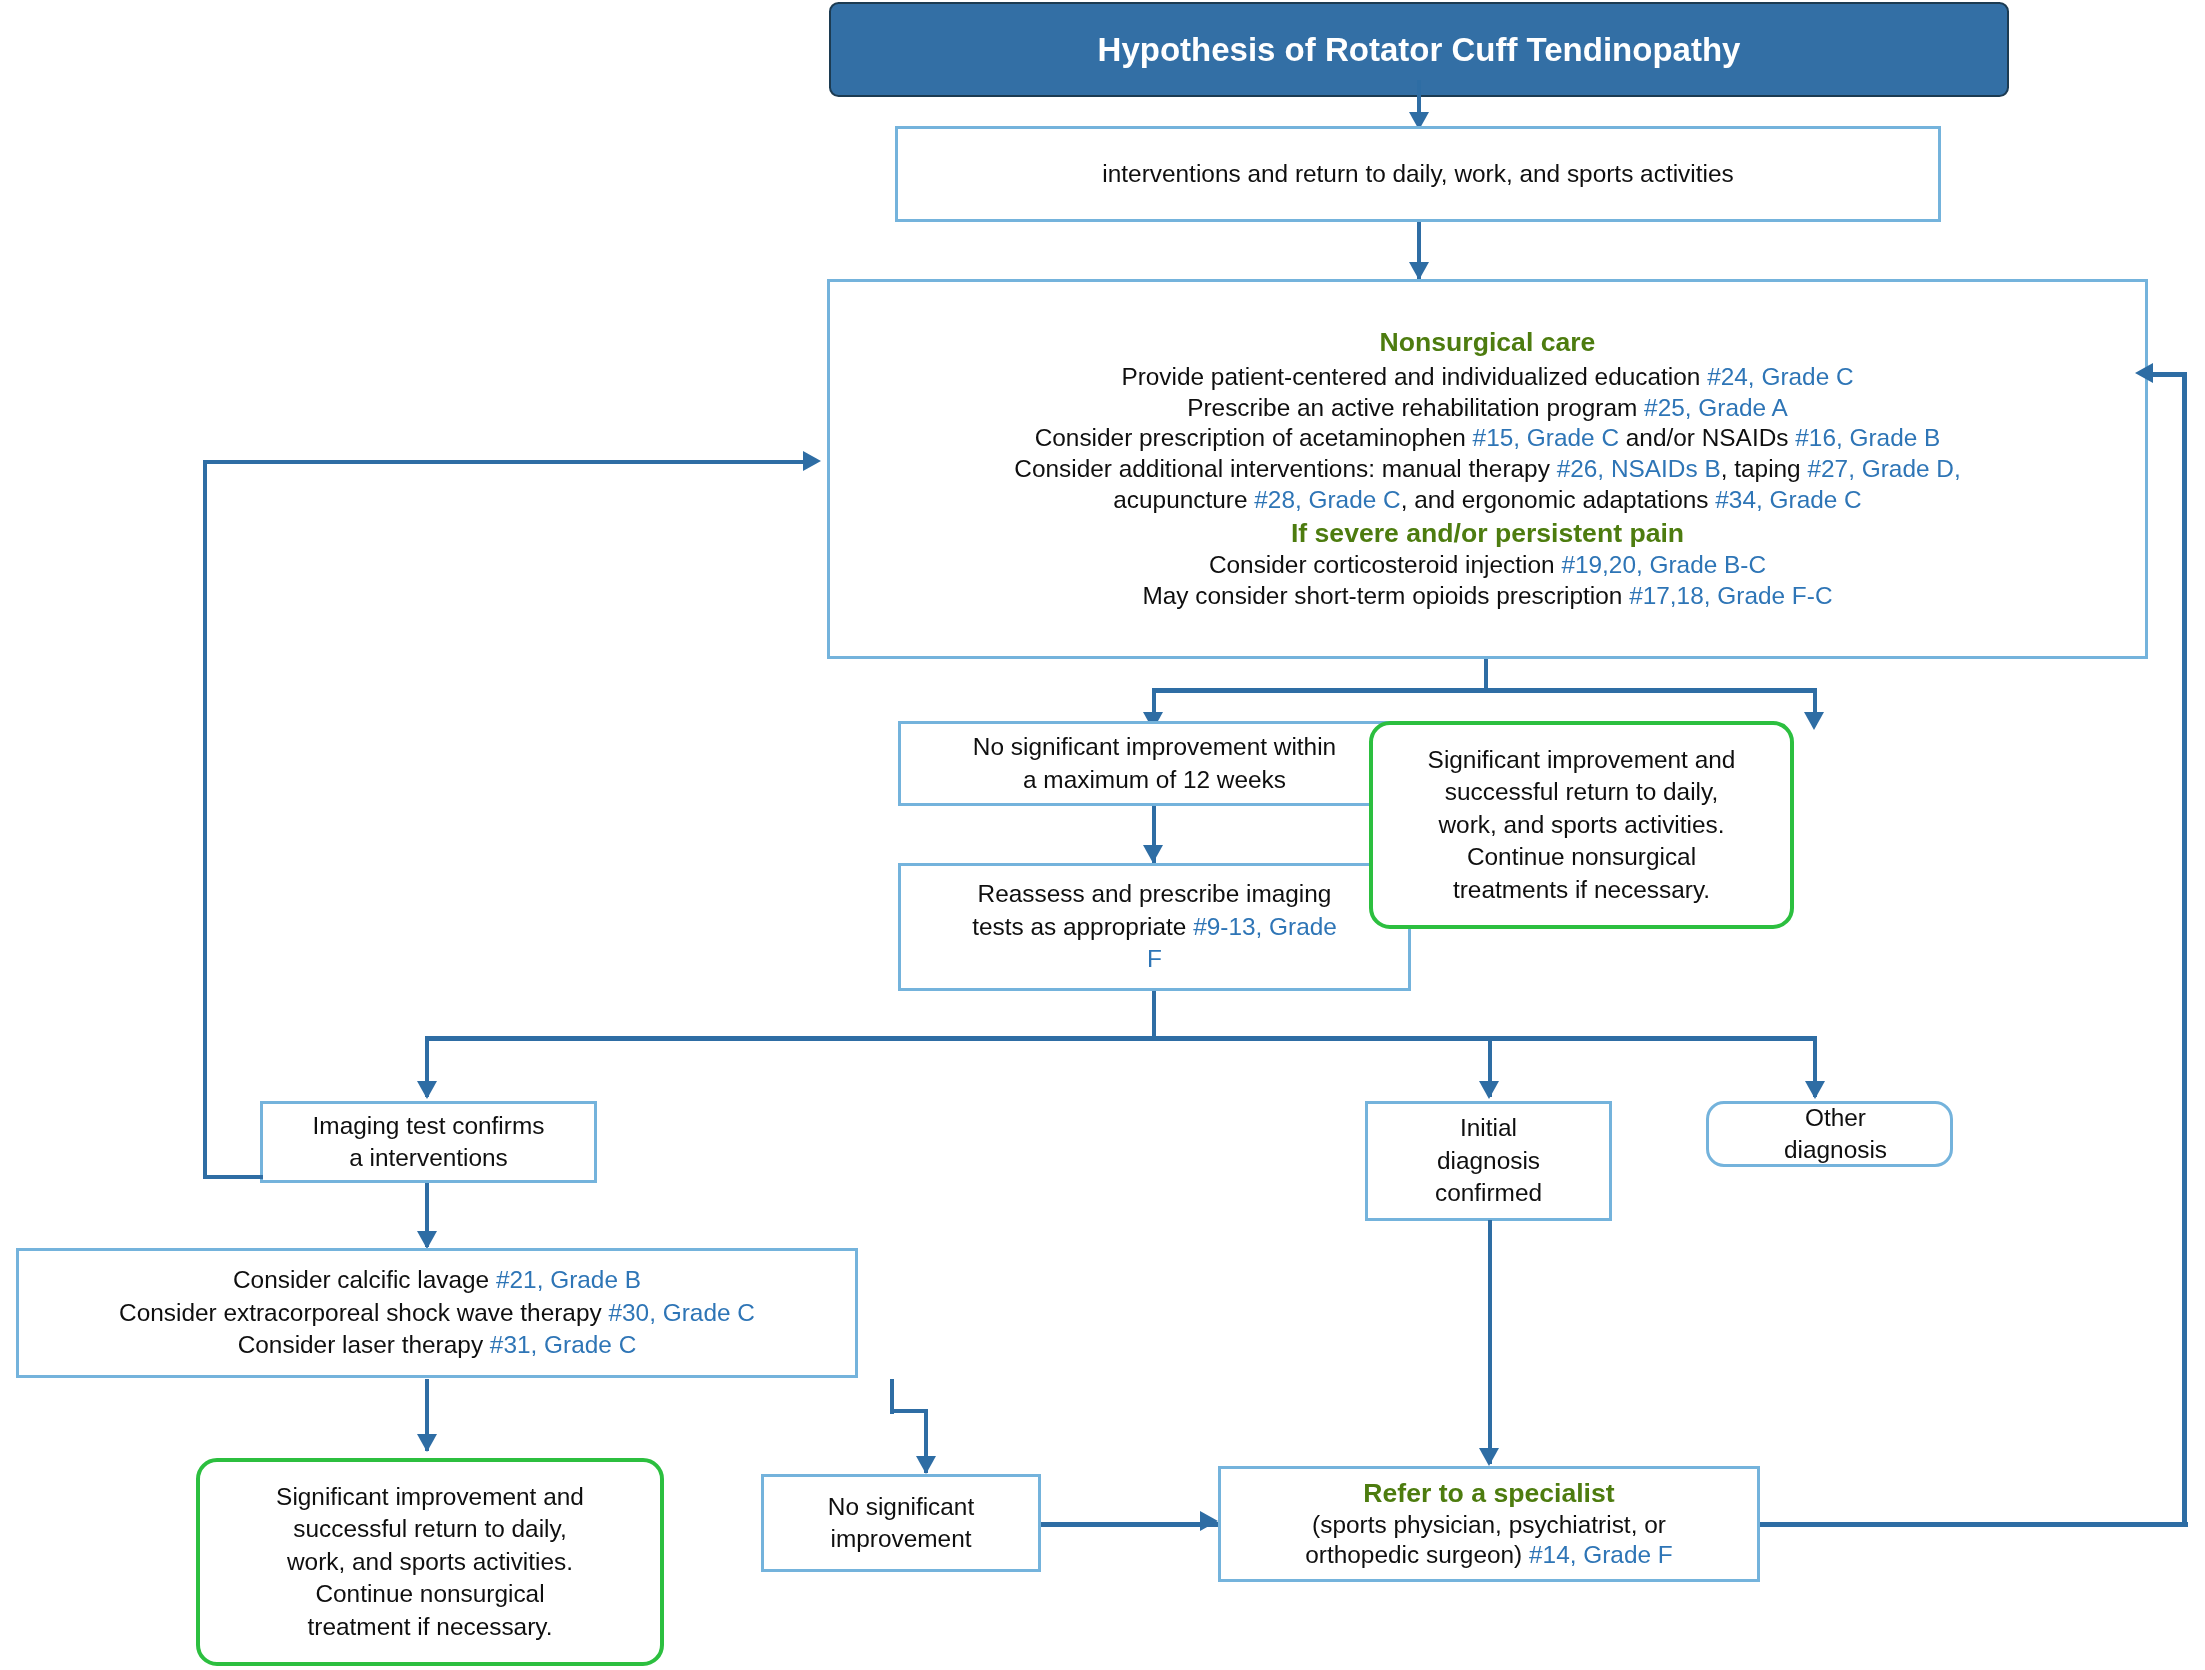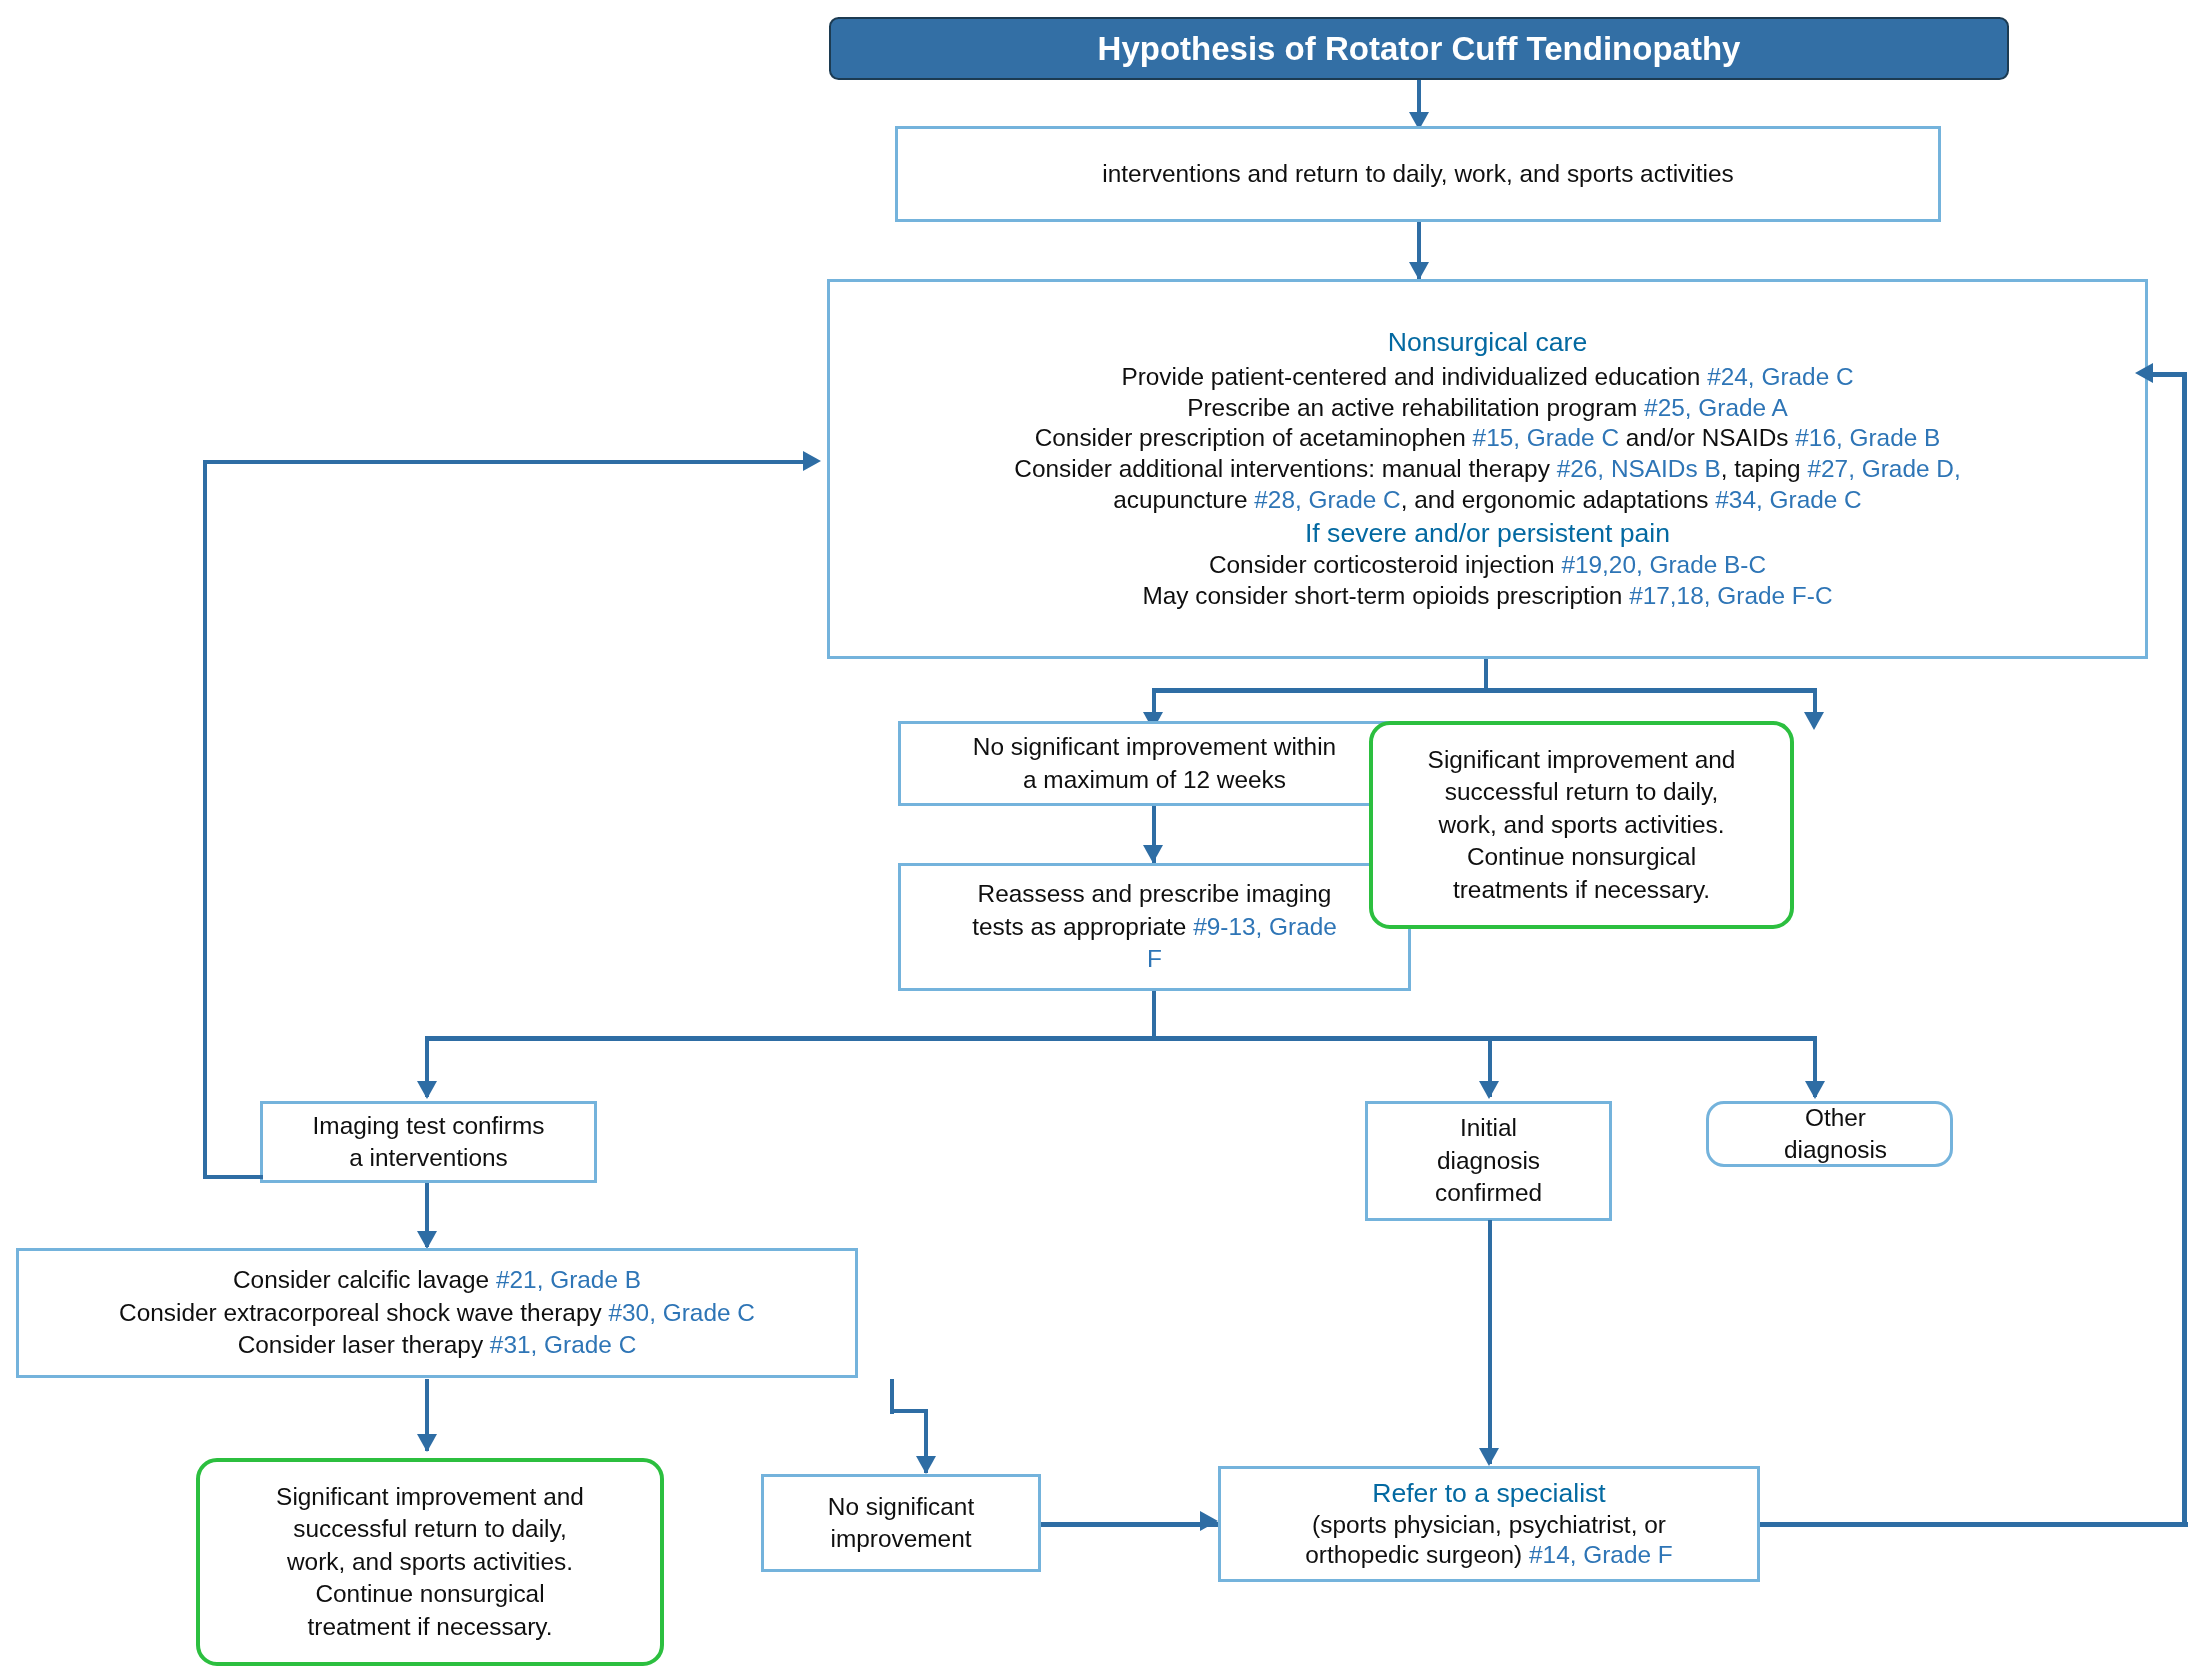--- a/index.html
+++ b/index.html
@@ -14,21 +14,21 @@
   .blue-box{border:3.2px solid #74B3DC;}
   .green-box{border:4.8px solid #2CBF3F;border-radius:21px;}
 
   .title-bar{position:absolute;box-sizing:border-box;background:#336FA5;
              border:2.1px solid #1C3B52;border-radius:9.6px;
              display:flex;align-items:center;justify-content:center;
              color:#ffffff;font-weight:bold;}
 
   .txt{color:#0f0f0f;font-weight:400;line-height:1.33;}
   .blue-txt{color:#2E75B6;}
-  .hdr{color:#0369a1;font-weight:normal;}
+  .hdr{color:#4d7c0f;font-weight:bold;}
 
   
   .ln{position:absolute;background:#2E6DA4;}
   .ln-h{height:3.7px;}
   .ln-v{width:3.7px;}
   .ln-thick-h{height:4.8px;}
   .ln-thick-v{width:4.8px;}
 
   .arrow-d{position:absolute;width:0;height:0;
            border-left:10px solid transparent;border-right:10px solid transparent;
@@ -38,21 +38,21 @@
            border-left:18px solid #2E6DA4;}
   .arrow-l{position:absolute;width:0;height:0;
            border-top:10px solid transparent;border-bottom:10px solid transparent;
            border-right:18px solid #2E6DA4;}
 </style>
 </head>
 <body>
 
 <div id="stage">
 
-  <div class="title-bar" style="left:829px;top:17px;width:1180px;height:63px;font-size:33px;">
+  <div class="title-bar" style="left:829px;top:2px;width:1180px;height:95px;font-size:33px;">
     <span>Hypothesis of Rotator Cuff Tendinopathy</span>
   </div>
 
   <div class="ln ln-v" style="left:1417px;top:80px;height:47px;"></div>
   <div class="arrow-d" style="left:1409px;top:112px;"></div>
 
   <div class="node blue-box" style="left:895px;top:126px;width:1046px;height:96px;">
     <div class="inner txt" style="font-size:24.4px;">
       <div>interventions and return to daily, work, and sports activities</div>
     </div>

